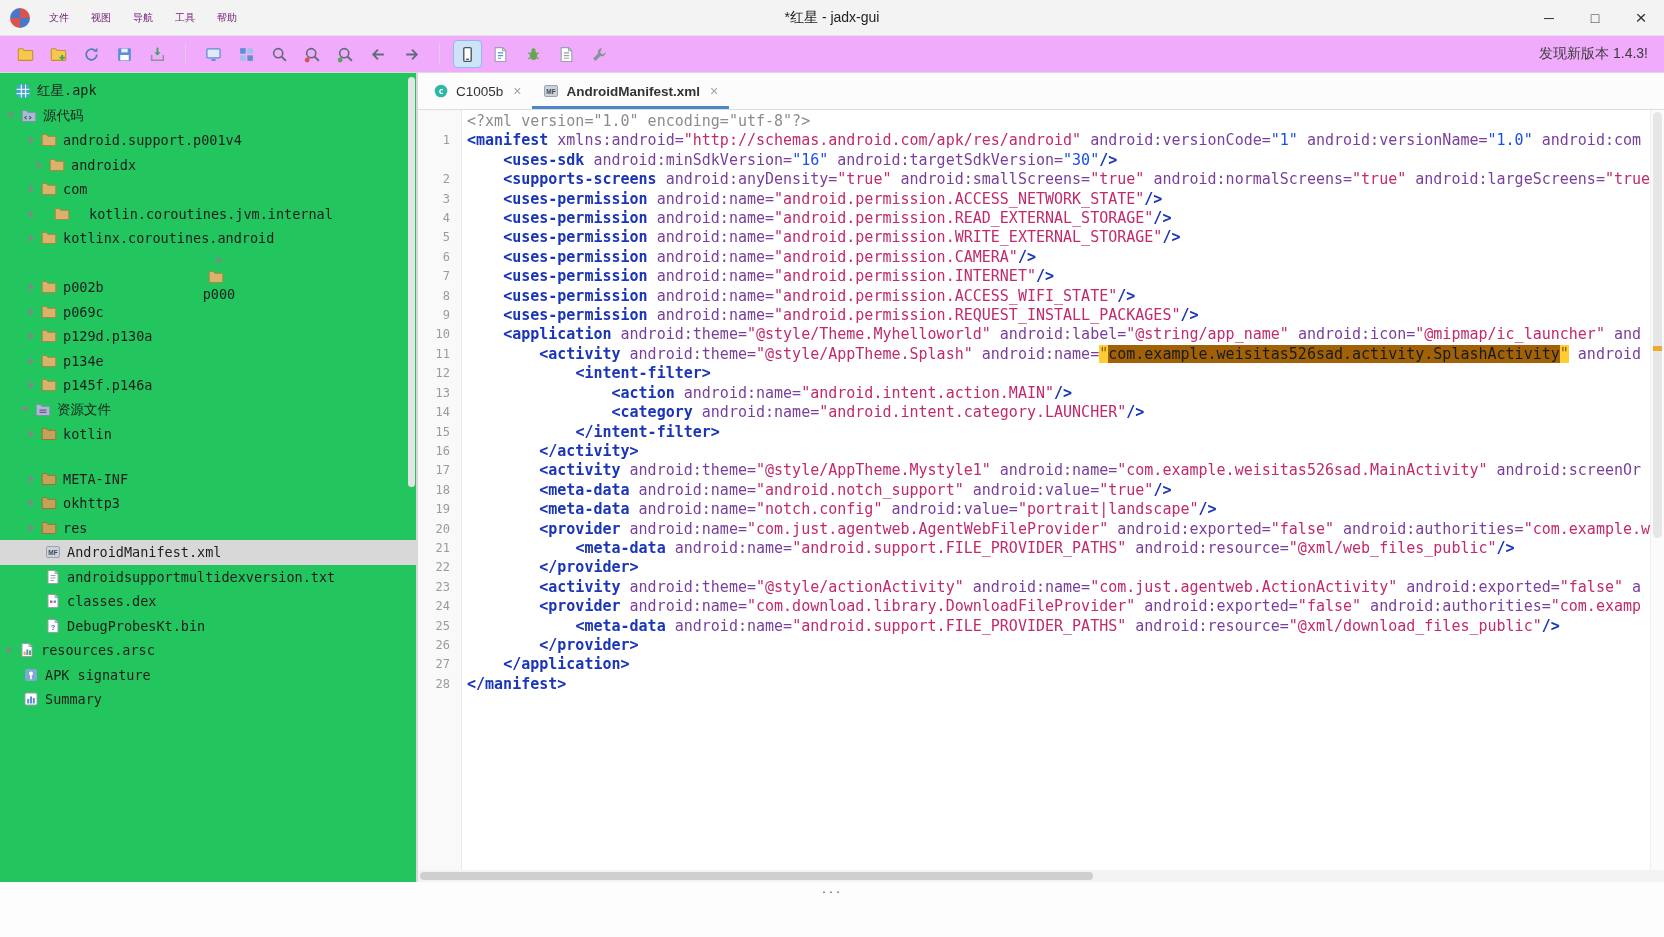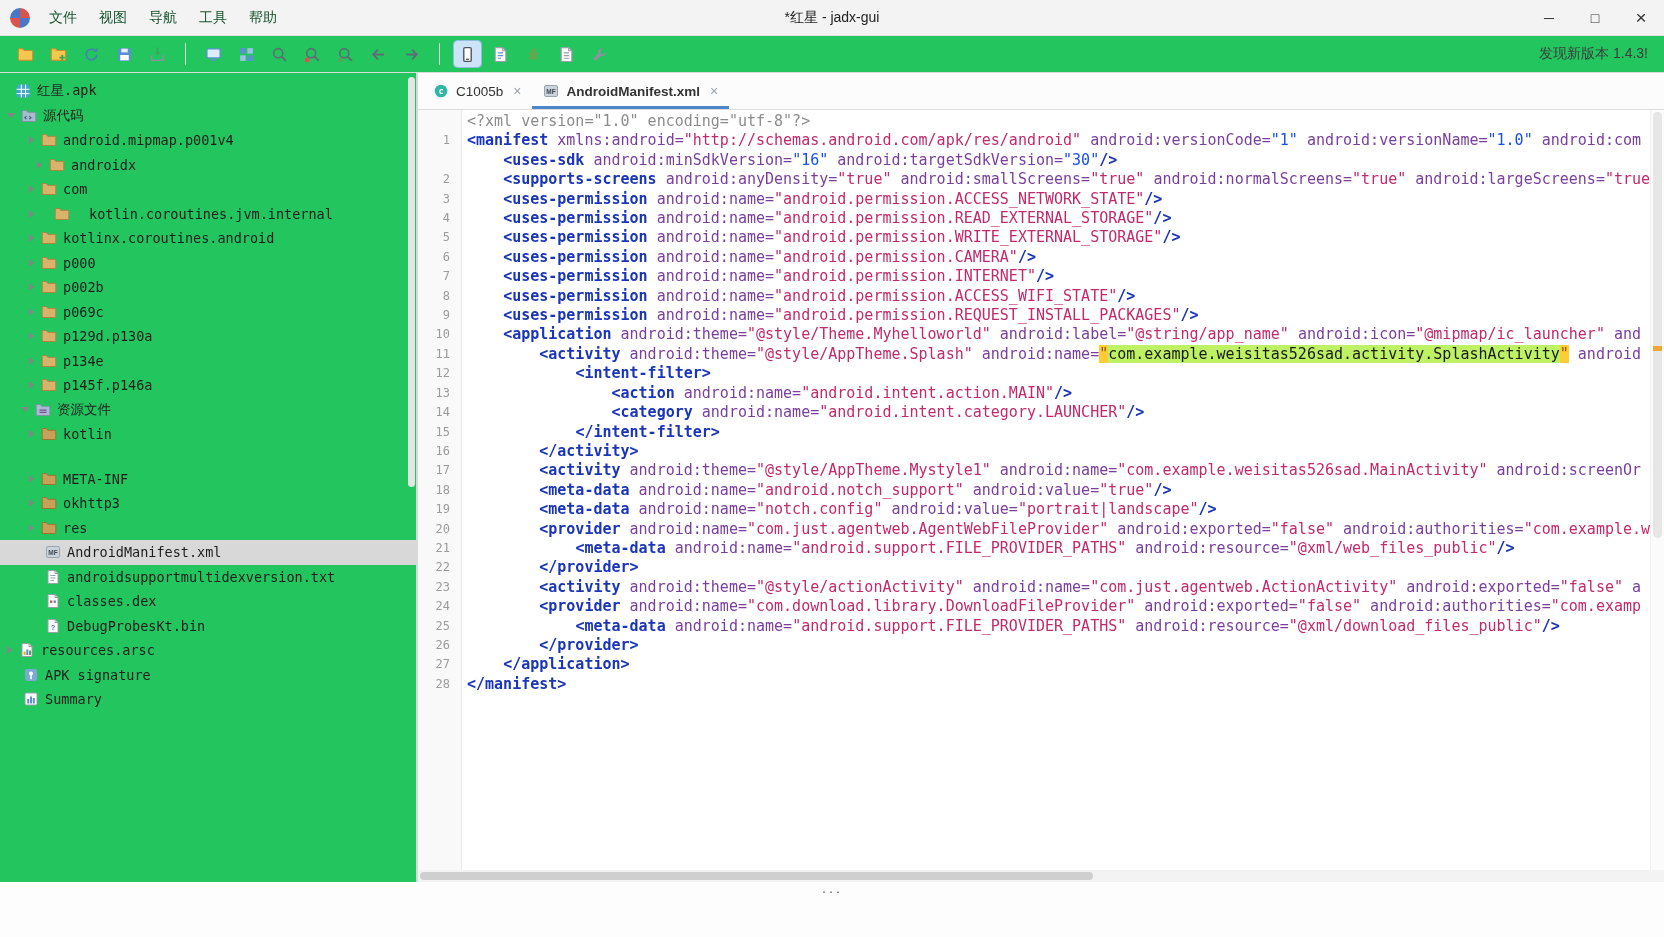--- a/index.html
+++ b/index.html
@@ -4,28 +4,28 @@
 <style>
   *{box-sizing:border-box;margin:0;padding:0}
   html,body{width:1664px;height:937px;overflow:hidden}
   body{font-family:"Liberation Sans",sans-serif;background:#fff;color:#222}
   .win{width:1664px;height:937px;display:flex;flex-direction:column}
 
   
   .titlebar{height:36px;background:#F3F3F3;border-bottom:1px solid #E2E2E2;display:flex;align-items:center;position:relative;flex:0 0 36px}
   .logo{width:20px;height:20px;border-radius:50%;margin:0 8px 0 10px;background:conic-gradient(#D9534F 0 25%,#4A78C9 25% 50%,#D9534F 50% 75%,#4A78C9 75%);flex:0 0 20px}
   .menubar{display:flex}
-  .menu-item{padding:6px 11px;font-size:14px;color:#14532d;border-radius:3px}
+  .menu-item{padding:6px 11px;font-size:10px;color:#701a75;border-radius:3px}
   .wintitle{position:absolute;left:50%;transform:translateX(-50%);font-size:14px;color:#222}
   .winctl{margin-left:auto;display:flex;height:100%}
   .winbtn{width:46px;display:flex;align-items:center;justify-content:center;font-size:14px;color:#333}
   .winbtn[data-name="close-button"]{font-size:19px}
 
   
-  .toolbar{height:37px;background:#22c55e;border-bottom:1px solid #DBDBDB;display:flex;align-items:center;padding:0 12px;flex:0 0 37px}
+  .toolbar{height:37px;background:#f0abfc;border-bottom:1px solid #DBDBDB;display:flex;align-items:center;padding:0 12px;flex:0 0 37px}
   .tb-icons{display:flex;align-items:center;gap:6px}
   .tbtn{width:27px;height:26px;display:flex;align-items:center;justify-content:center;border-radius:3px}
   .tbtn svg{width:17px;height:17px;display:block}
   .tbtn.active{background:#CDE3F8;outline:1px solid #90BCE8}
   .tsep{width:1px;height:22px;background:#D5D5D5;margin:0 8px}
   .update{margin-left:auto;font-size:14px;color:#3C3C3C;padding-right:4px}
 
   
   .main{flex:1;display:flex;min-height:0}
   .sidepanel{width:418px;flex:0 0 418px;border-right:2px solid #D8D8D8;position:relative;background:#22c55e;overflow:hidden}
@@ -57,21 +57,21 @@
   .crow{display:flex;white-space:pre}
   .ln{flex:0 0 44px;text-align:right;padding-right:12px;color:#9B9B9B;font-size:12px;line-height:19.4px}
   .ctext{padding-left:5px}
   .tk-pi{color:#8C8C8C}
   .tk-tag{color:#1A35B8;font-weight:bold}
   .tk-attr{color:#7A3E9D}
   .tk-str{color:#C12A6C}
   .tk-num{color:#1750EB}
   .tk-pl{color:#333}
   .tk-hlq{color:#8A5A00;background:#FFCC33}
-  .tk-hlsel{color:#1A1A1A;background:#bef264}
+  .tk-hlsel{color:#1A1A1A;background:#a16207}
 
   .vscroll{position:absolute;top:0;right:0;bottom:0;width:14px;background:#FBFBFB;border-left:1px solid #EFEFEF}
   .vscroll .thumb{position:absolute;top:2px;left:2px;width:9px;height:56%;background:#E6E6E6;border-radius:5px}
   .vscroll .marker{position:absolute;top:31%;left:2px;width:9px;height:5px;background:#F0A832}
   .hscroll{height:12px;flex:0 0 12px;background:#F3F3F3;position:relative}
   .hscroll .thumb{position:absolute;left:2px;top:2px;height:8px;width:54%;background:#CFCFCF;border-radius:4px}
 
   .bottombar{height:55px;flex:0 0 55px;background:#FDFDFD;position:relative}
   .dots{position:absolute;top:0;left:50%;transform:translateX(-50%);color:#666;font-size:15px;letter-spacing:2px}
 </style>
@@ -237,21 +237,21 @@
           </div>
           <div class="trow" data-name="tree-item-android-support-p001v4" style="padding-left: 22px;">
             <span class="chev closed" data-name="chevron-right-icon">
               <i></i>
             </span>
             <span class="ticon" data-name="package-icon">
               <svg viewBox="0 0 16 16">
                 <path d="M1.2 13.5V3.2c0-.4.3-.7.7-.7h3.4l1.5 1.8h7.3c.4 0 .7.3.7.7v7.8c0 .4-.3.7-.7.7H1.9c-.4 0-.7-.3-.7-.7z" fill="#D9B36C" stroke="#A8873F" stroke-width="1"></path>
               </svg>
             </span>
-            <span class="tlabel" data-name="tree-item-android-support-p001v4-label">android.mipmap.p001v4</span>
+            <span class="tlabel" data-name="tree-item-android-support-p001v4-label">android.support.p001v4</span>
           </div>
           <div class="trow" data-name="tree-item-androidx" style="padding-left: 30px;">
             <span class="chev closed" data-name="chevron-right-icon">
               <i></i>
             </span>
             <span class="ticon" data-name="package-icon">
               <svg viewBox="0 0 16 16">
                 <path d="M1.2 13.5V3.2c0-.4.3-.7.7-.7h3.4l1.5 1.8h7.3c.4 0 .7.3.7.7v7.8c0 .4-.3.7-.7.7H1.9c-.4 0-.7-.3-.7-.7z" fill="#D9B36C" stroke="#A8873F" stroke-width="1"></path>
               </svg>
             </span>
@@ -283,21 +283,21 @@
             <span class="chev closed" data-name="chevron-right-icon">
               <i></i>
             </span>
             <span class="ticon" data-name="package-icon">
               <svg viewBox="0 0 16 16">
                 <path d="M1.2 13.5V3.2c0-.4.3-.7.7-.7h3.4l1.5 1.8h7.3c.4 0 .7.3.7.7v7.8c0 .4-.3.7-.7.7H1.9c-.4 0-.7-.3-.7-.7z" fill="#D9B36C" stroke="#A8873F" stroke-width="1"></path>
               </svg>
             </span>
             <span class="tlabel" data-name="tree-item-kotlinx-coroutines-android-label">kotlinx.coroutines.android</span>
           </div>
-          <div class="trow" data-name="tree-item-p000" style="padding-left: 22px;">
+          <div class="trow" data-name="tree-item-p000" style="padding-left: 22px; flex-direction: column;">
             <span class="chev closed" data-name="chevron-right-icon">
               <i></i>
             </span>
             <span class="ticon" data-name="package-icon">
               <svg viewBox="0 0 16 16">
                 <path d="M1.2 13.5V3.2c0-.4.3-.7.7-.7h3.4l1.5 1.8h7.3c.4 0 .7.3.7.7v7.8c0 .4-.3.7-.7.7H1.9c-.4 0-.7-.3-.7-.7z" fill="#D9B36C" stroke="#A8873F" stroke-width="1"></path>
               </svg>
             </span>
             <span class="tlabel" data-name="tree-item-p000-label">p000</span>
           </div>

